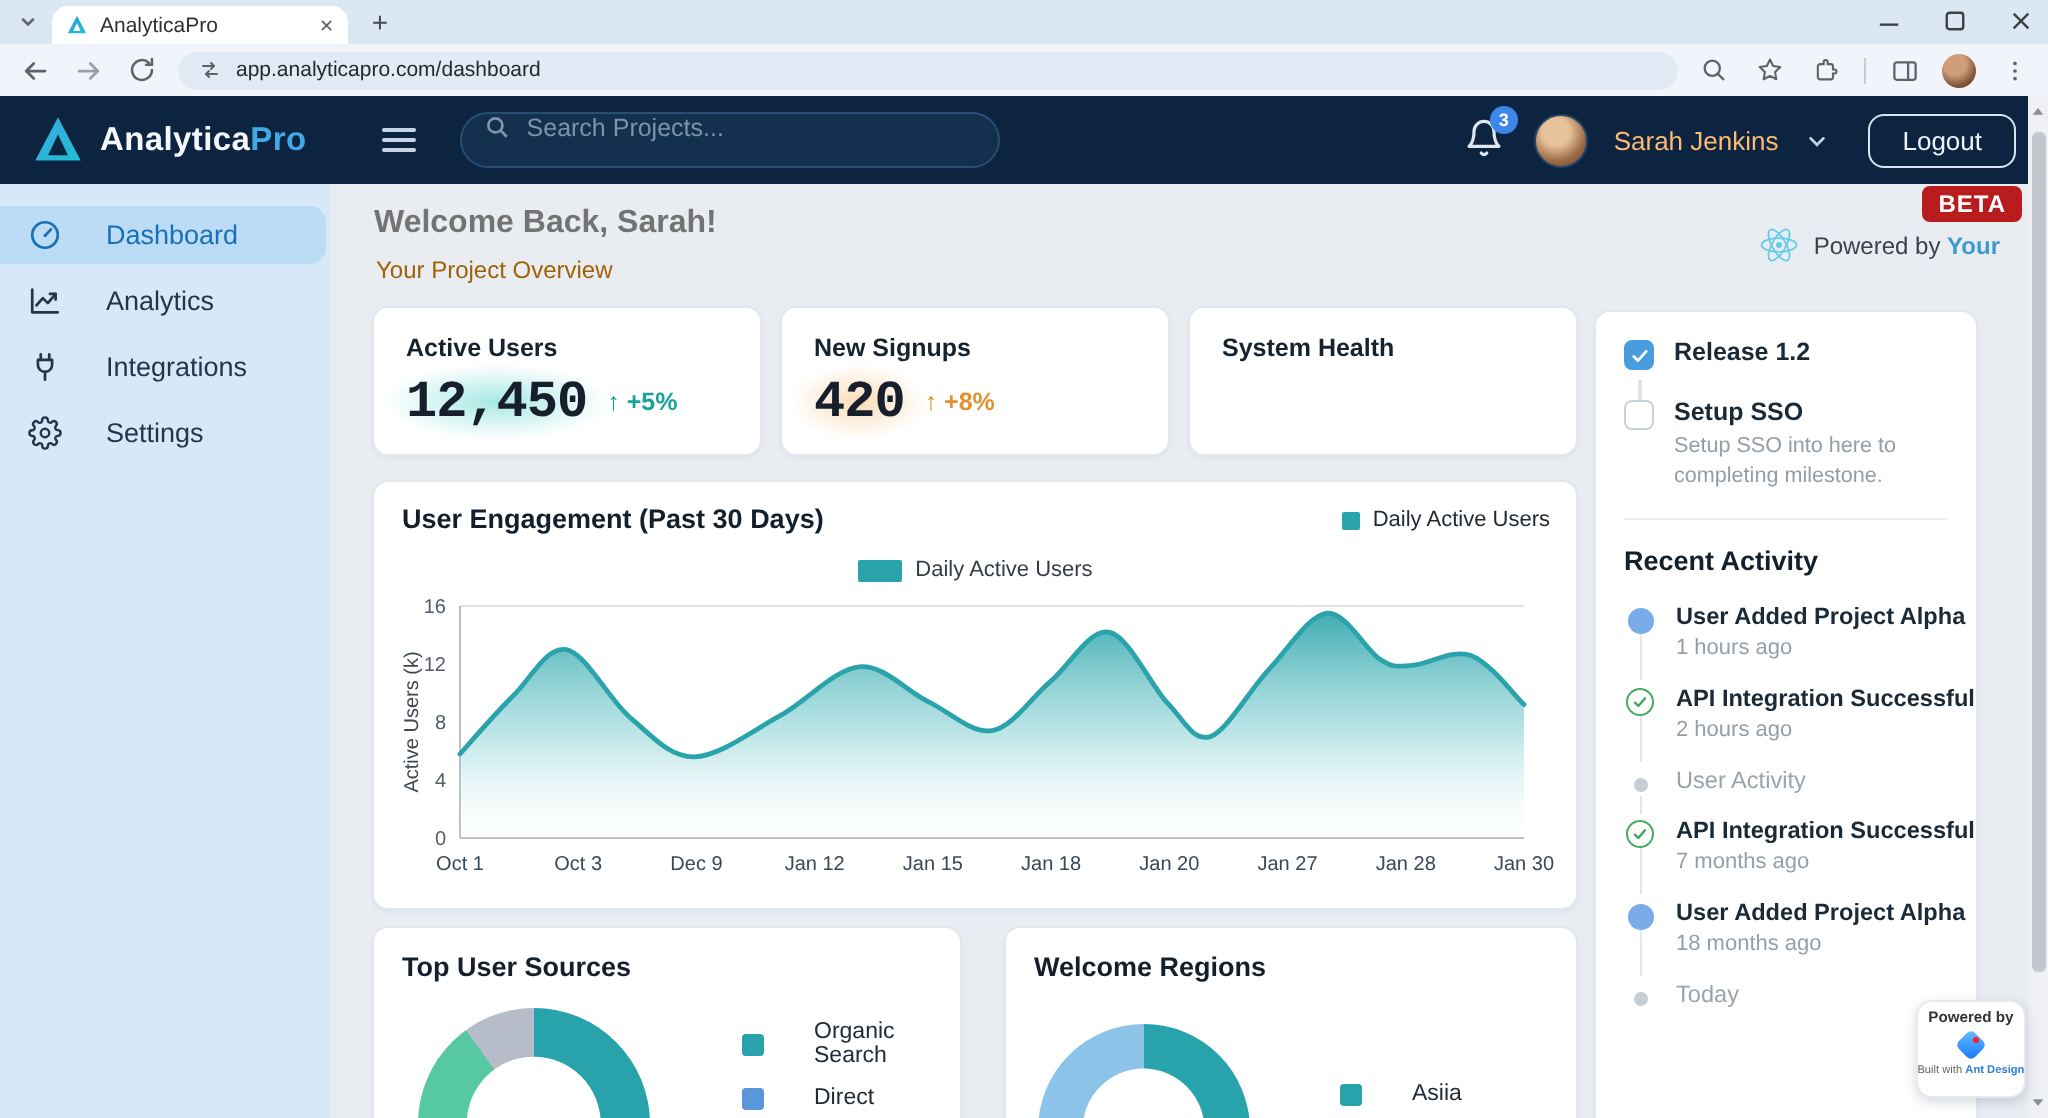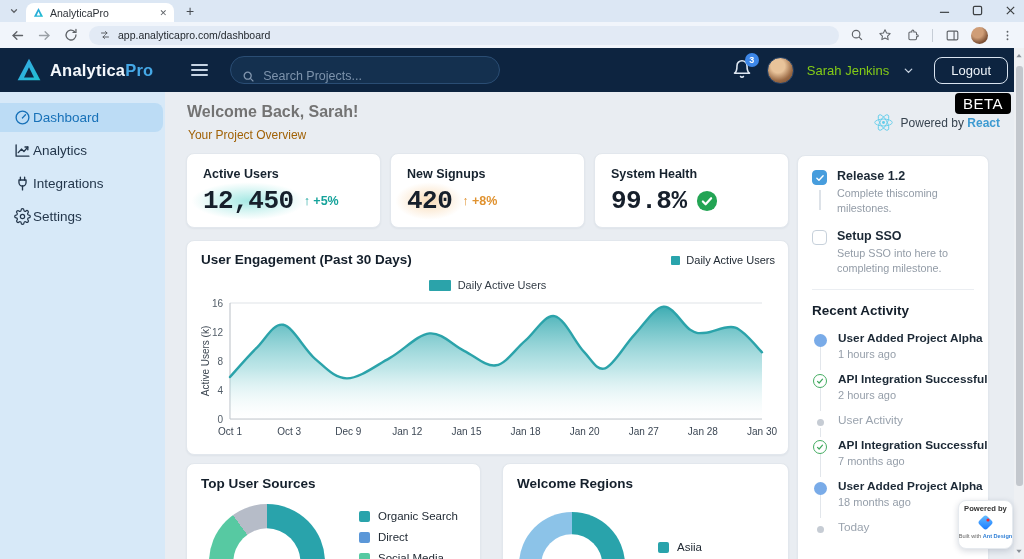--- a/index.html
+++ b/index.html
@@ -25,38 +25,38 @@
 
   
   #app { position:absolute; top:48px; left:0; width:1024px; height:511px; background:#e9edf2; }
 
   #appbar { position:absolute; top:0; left:0; right:0; height:44px; background:#0d2440; display:flex; align-items:center; padding:0 16px; }
   .logo-mark { width:26px; height:26px; margin-right:8px; }
   .brand { font-size:16.5px; font-weight:bold; letter-spacing:.2px; }
   .brand .b1 { color:#f4f8fc; } .brand .b2 { color:#45a8e6; }
   .hamburger { margin-left:38px; display:flex; flex-direction:column; gap:3px; width:17px; }
   .hamburger span { height:2px; background:#c6d4e4; border-radius:1px; }
-  #topsearch { margin-left:22px; width:270px; height:28px; background:#14304f; border:1px solid #2a4d74; border-radius:14px; display:flex; align-items:flex-end; padding:0 11px; gap:8px; }
+  #topsearch { margin-left:22px; width:270px; height:28px; background:#14304f; border:1px solid #2a4d74; border-radius:14px; display:flex; align-items:flex-start; padding:0 11px; gap:8px; }
   #topsearch input { background:transparent; border:none; outline:none; color:#cdd9e6; font-size:12.5px; width:210px; }
   #topsearch input::placeholder { color:#7d93ac; }
   .bar-right { margin-left:auto; display:flex; align-items:center; gap:13px; }
   .bell-wrap { position:relative; width:22px; height:22px; }
   .bell-badge { position:absolute; top:-6px; right:-5px; min-width:14px; height:14px; border-radius:8px; background:#3d87e8; color:#fff; font-size:9px; font-weight:bold; display:flex; align-items:center; justify-content:center; padding:0 3px; }
   .user-avatar { width:27px; height:27px; border-radius:50%; background:radial-gradient(circle at 40% 32%, #e8c39a 0 30%, #9a6a45 65%, #6a452c); border:1.5px solid #27456b; }
-  .user-name { color:#84cc16; font-size:13px; }
+  .user-name { color:#fdba74; font-size:13px; }
   .logout-btn { margin-left:6px; background:transparent; border:1.5px solid #d9e4f0; color:#eef4fa; font-size:13px; border-radius:8px; padding:5px 16px; cursor:pointer; }
 
   #sidebar { position:absolute; top:44px; left:0; bottom:0; width:165px; background:#d7e9f8; padding-top:11px; }
-  .side-item { display:flex; align-items:center; gap:2px; height:29px; padding:0 14px; margin:0 0 4px 0; color:#23364b; font-size:13.5px; cursor:pointer; }
+  .side-item { display:flex; align-items:center; gap:22px; height:29px; padding:0 14px; margin:0 0 4px 0; color:#23364b; font-size:13.5px; cursor:pointer; }
   .side-item.active { background:#bcdcf5; color:#1771b8; border-radius:0 8px 8px 0; width:163px; }
   .side-ic { display:flex; width:17px; height:17px; }
 
   #main { position:absolute; top:44px; left:165px; right:10px; bottom:0; }
 
-  .beta-badge { position:absolute; top:45px; right:13px; background:#000000; color:#fff; font-size:15px; font-weight:normal; letter-spacing:.5px; padding:2px 8px; border-radius:4px; }
+  .beta-badge { position:absolute; top:45px; right:13px; background:#b91c1c; color:#fff; font-size:12px; font-weight:bold; letter-spacing:.5px; padding:2px 8px; border-radius:4px; }
   .welcome-title { position:absolute; left:187px; top:55px; font-size:16px; font-weight:bold; color:#737373; }
   .welcome-sub { position:absolute; left:188px; top:80px; font-size:12px; color:#a16207; }
   .powered-react { position:absolute; right:24px; top:64px; display:flex; align-items:center; gap:7px; font-size:12px; color:#37434f; }
   .powered-react .rname { color:#3d9ad1; font-weight:bold; }
 
   
   .card { position:absolute; background:#fff; border:1px solid #e2e7ed; border-radius:8px; box-shadow:0 1px 2px rgba(16,36,60,.05); }
 
   #stats-row { position:absolute; left:186px; top:105px; width:603px; height:75px; display:flex; gap:9px; }
   .stat-card { flex:1; background:#fff; border:1px solid #e2e7ed; border-radius:8px; box-shadow:0 1px 2px rgba(16,36,60,.05); padding:13px 16px; }
@@ -75,21 +75,21 @@
   .inner-legend { position:absolute; left:0; right:0; top:38px; display:flex; justify-content:center; align-items:center; gap:7px; font-size:11px; color:#333c46; }
   .inner-legend .sw { width:22px; height:11px; background:#2ba3aa; border-radius:1px; }
   #eng-chart { position:absolute; left:13px; top:52px; }
 
   #sources-card { left:186px; top:415px; width:295px; height:150px; overflow:hidden; }
   #regions-card { left:502px; top:415px; width:287px; height:150px; overflow:hidden; }
   #sources-card .card-title, #regions-card .card-title { position:absolute; left:14px; top:12px; }
   .donut { position:absolute; border-radius:50%; }
   .donut .hole { position:absolute; left:50%; top:50%; width:58%; height:58%; transform:translate(-50%,-50%); background:#fff; border-radius:50%; }
   .donut-legend { position:absolute; display:flex; flex-direction:column; gap:9px; }
-  .dl-item { display:flex; align-items:center; gap:8px; font-size:11.5px; color:#222b35; }
+  .dl-item { display:flex; align-items:center; gap:25px; font-size:11.5px; color:#222b35;margin-left:12px; }
   .dl-item .sw { width:11px; height:11px; border-radius:2px; flex:none; }
 
   #right-card { left:797px; top:107px; width:192px; height:452px; padding:13px 14px; overflow:hidden; }
   .rc-title { font-size:13.5px; font-weight:bold; color:#141f2b; margin-bottom:13px; }
   .ms-item { position:relative; display:flex; gap:10px; margin-bottom:13px; }
   .ms-box { width:15px; height:15px; border-radius:4px; border:1.5px solid #c7d1db; background:#fff; flex:none; margin-top:1px; display:flex; align-items:center; justify-content:center; }
   .ms-box.checked { background:#479ddd; border-color:#479ddd; }
   .ms-item.has-line::before { content:""; position:absolute; left:7px; top:21px; height:20px; width:1.5px; background:#dde2e8; }
   .ms-label { font-size:12.5px; font-weight:bold; color:#1b2835; margin-bottom:3px; }
   .ms-desc { font-size:10.8px; color:#939ca7; line-height:1.4; }
@@ -313,49 +313,40 @@
   <span class="beta-badge">BETA</span>
   <div class="welcome-title">Welcome Back, Sarah!</div>
   <div class="welcome-sub">Your Project Overview</div>
   <div class="powered-react">
     <svg width="21" height="21" viewBox="0 0 24 24" fill="none" stroke="#62cdea" stroke-width="1">
         <ellipse cx="12" cy="12" rx="10" ry="3.9"></ellipse>
         <ellipse cx="12" cy="12" rx="10" ry="3.9" transform="rotate(60 12 12)"></ellipse>
         <ellipse cx="12" cy="12" rx="10" ry="3.9" transform="rotate(120 12 12)"></ellipse>
         <circle cx="12" cy="12" r="1.7" fill="#62cdea" stroke="none"></circle>
       </svg>
-    <span><span>Powered by</span> <span class="rname">React</span></span>
+    <span><span>Powered by</span> <span class="rname">Your</span></span>
   </div>
 
   <div id="stats-row">
       <div class="stat-card">
         <div class="stat-label">Active Users</div>
         <div class="stat-line">
           <span class="stat-value glow" style="--glow:rgba(94,214,206,0.55)">12,450</span>
           <span class="stat-delta" style="color:#16a39b">↑ +5%</span>
         </div>
       </div>
       <div class="stat-card">
         <div class="stat-label">New Signups</div>
         <div class="stat-line">
           <span class="stat-value glow" style="--glow:rgba(245,197,138,0.6)">420</span>
           <span class="stat-delta" style="color:#e0922f">↑ +8%</span>
         </div>
       </div>
       <div class="stat-card">
         <div class="stat-label">System Health</div>
-        <div class="stat-line">
-          <span class="stat-value">99.8%</span>
-          <span class="stat-check">
-            <svg width="22" height="22" viewBox="0 0 24 24">
-              <circle cx="12" cy="12" r="11" fill="#23a454"></circle>
-              <path d="M7.5 12.5l3 3 6-6.5" fill="none" stroke="#fff" stroke-width="2.4" stroke-linecap="round" stroke-linejoin="round"></path>
-            </svg>
-          </span>
-        </div>
       </div>
     </div>
 
   <div class="card" id="chart-card">
     <span class="card-title">User Engagement (Past 30 Days)</span>
     <span class="mini-legend">
         <span class="sw"></span>
         <span>Daily Active Users</span>
       </span>
     <div class="inner-legend">
@@ -431,21 +422,20 @@
   <div class="card" id="right-card">
     <div id="ms-list">
         <div class="ms-item has-line">
           <span class="ms-box checked">
             <svg width="10" height="10" viewBox="0 0 24 24">
               <path d="M4.5 12.5l5 5 10-11" fill="none" stroke="#fff" stroke-width="3.4" stroke-linecap="round" stroke-linejoin="round"></path>
             </svg>
           </span>
           <span>
             <div class="ms-label">Release 1.2</div>
-            <div class="ms-desc">Complete thiscoming milestones.</div>
           </span>
         </div>
         <div class="ms-item">
           <span class="ms-box"></span>
           <span>
             <div class="ms-label">Setup SSO</div>
             <div class="ms-desc">Setup SSO into here to completing milestone.</div>
           </span>
         </div>
       </div>

